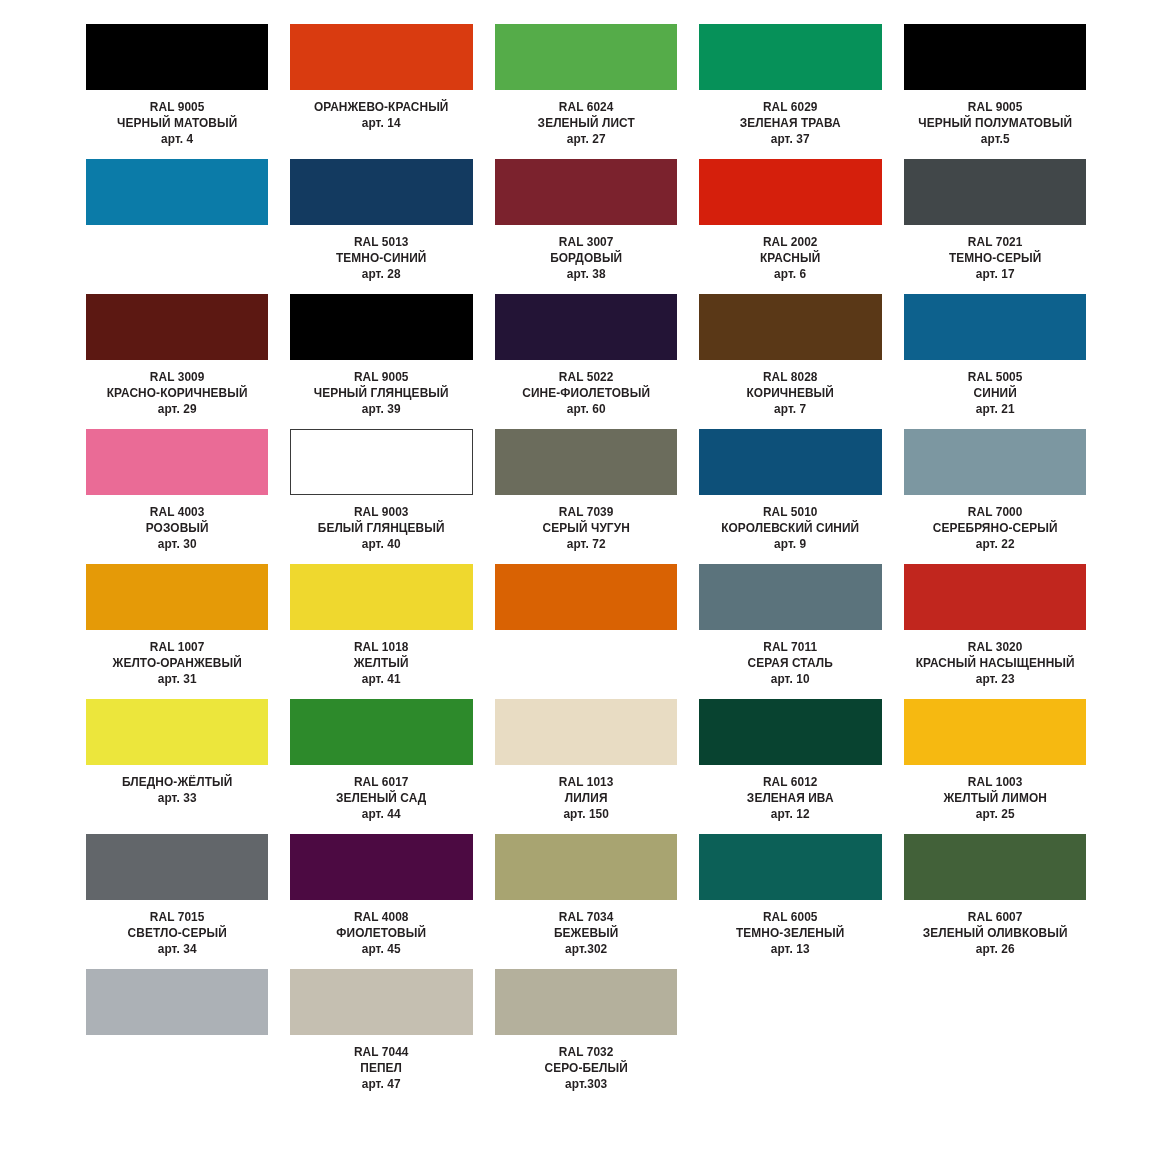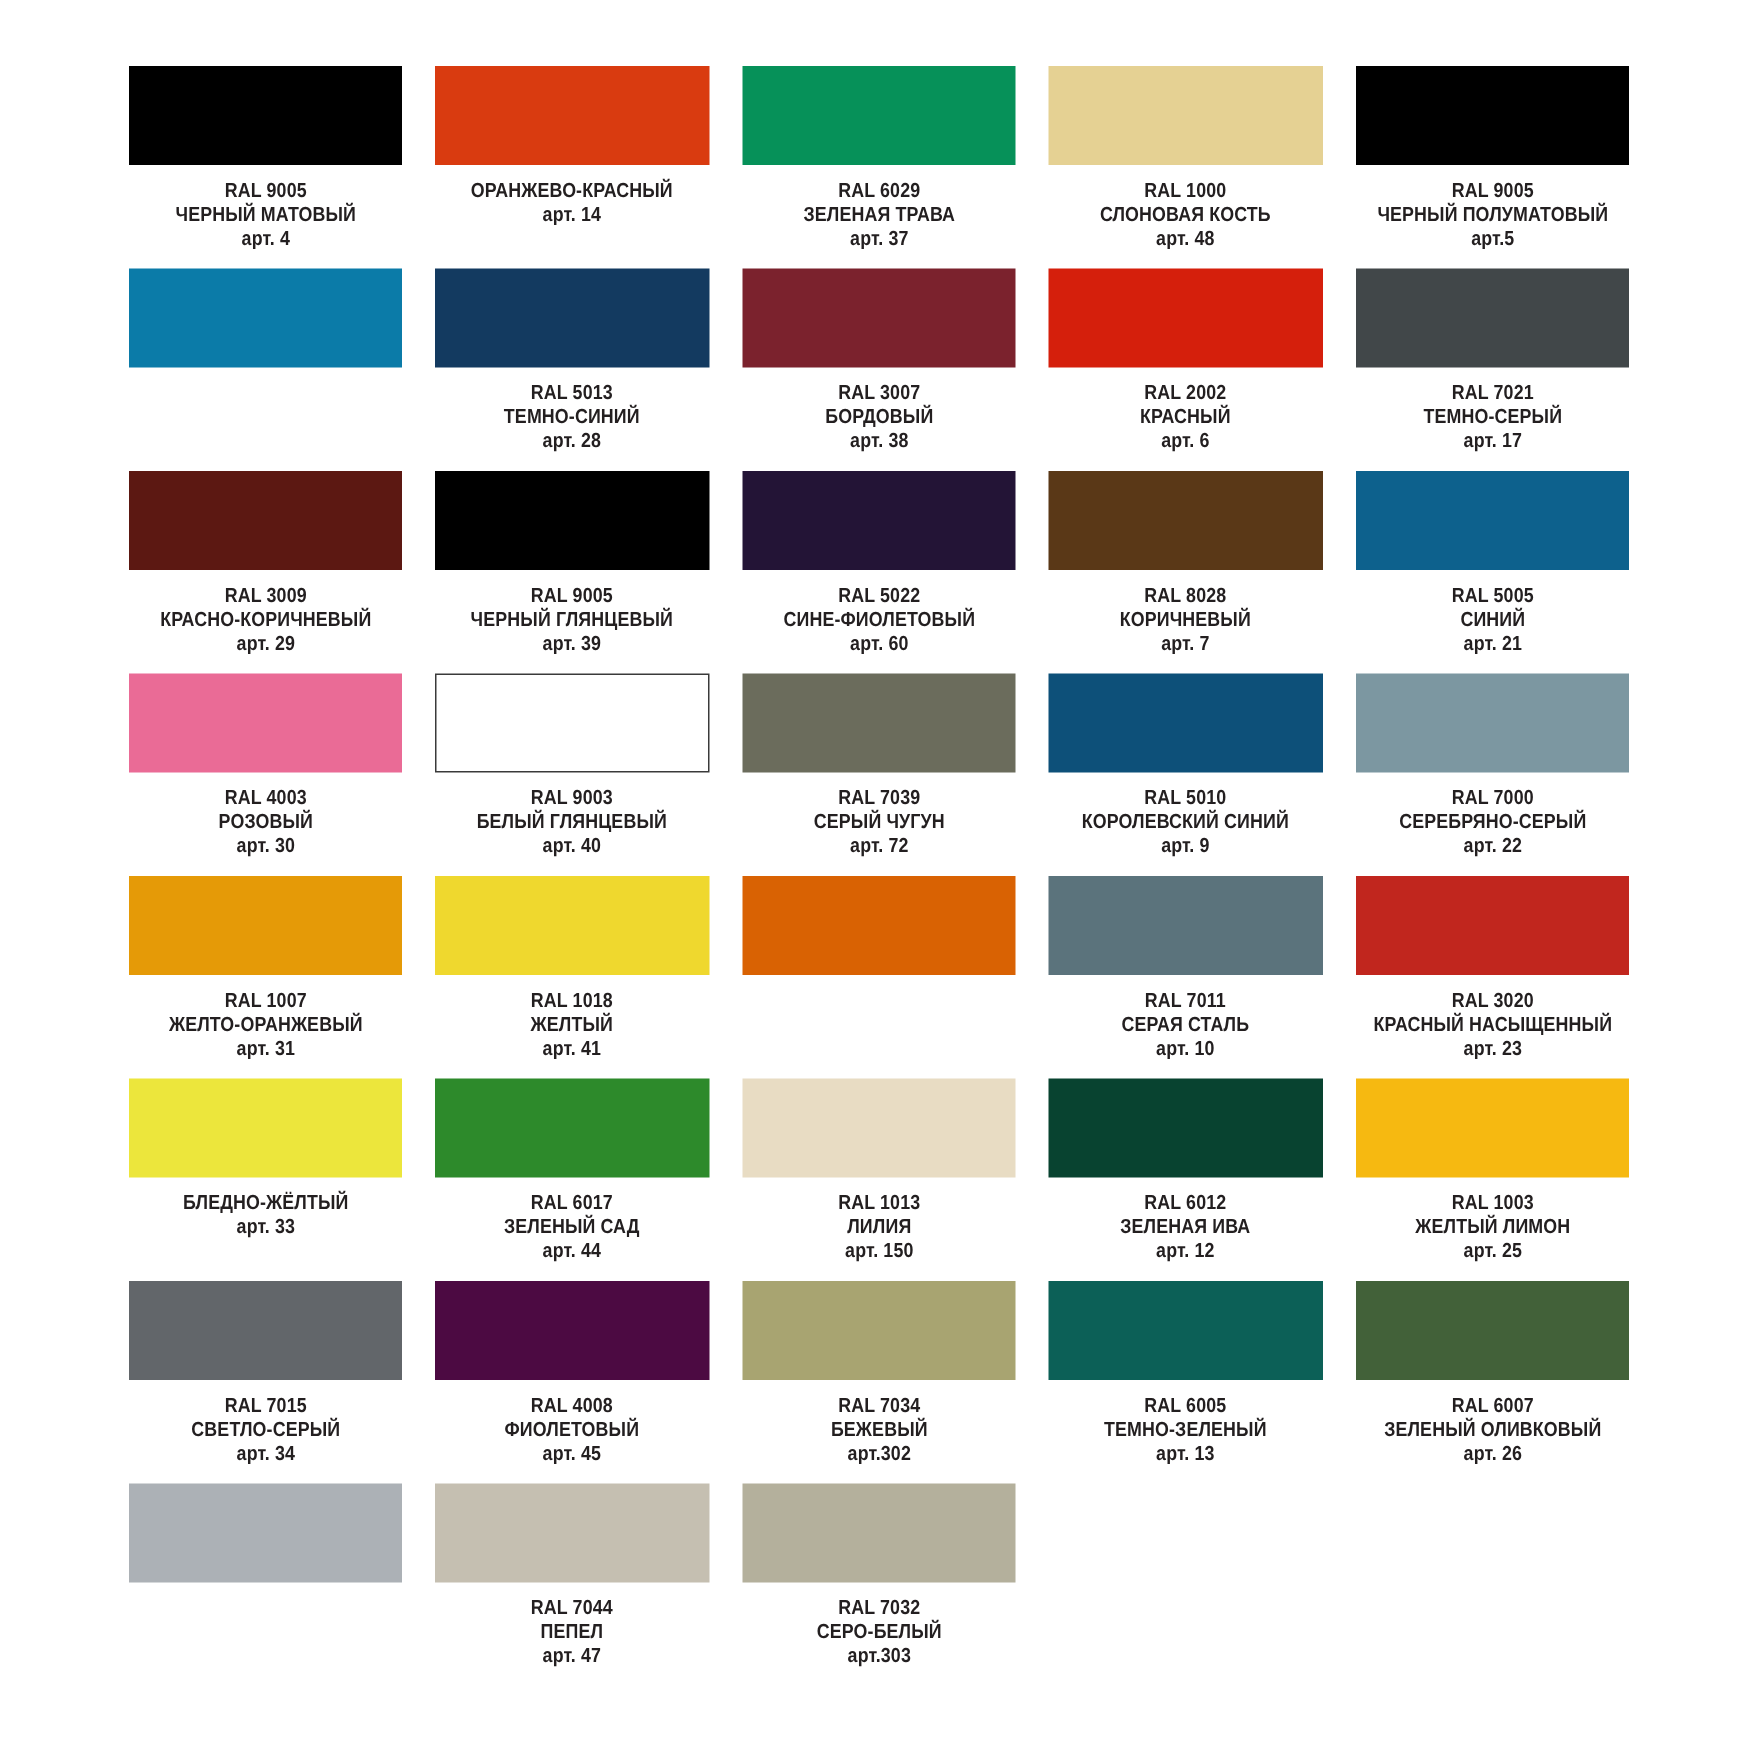--- a/index.html
+++ b/index.html
@@ -12,21 +12,21 @@
     width: 1172px;
     height: 1172px;
     font-family: "Liberation Sans", "DejaVu Sans", sans-serif;
     color: #231f20;
     overflow: hidden;
   }
   #chart {
     box-sizing: border-box;
     width: 1172px;
     height: 1172px;
-    padding: 44px 86px 28px 86px;
+    padding: 24px 86px 28px 86px;
     display: grid;
     grid-template-columns: repeat(5, 1fr);
     grid-auto-rows: 135px;
     column-gap: 22px;
     row-gap: 0px;
   }
   .cell {
     display: flex;
     flex-direction: column;
     align-items: center;
@@ -74,36 +74,36 @@
       </div>
     </div>
     <div class="cell">
       <div class="swatch" style="background-color: rgb(217, 59, 16);"></div>
       <div class="labels">
         <span class="name">ОРАНЖЕВО-КРАСНЫЙ</span>
         <span class="art">арт. 14</span>
       </div>
     </div>
     <div class="cell">
+      <div class="swatch" style="background-color: rgb(85, 172, 73);"></div>
+      <div class="labels">
+        <span class="ral">RAL 6024</span>
+        <span class="name">ЗЕЛЕНЫЙ ЛИСТ</span>
+        <span class="art">арт. 27</span>
+      </div>
+    </div>
+    <div class="cell">
       <div class="swatch" style="background-color: rgb(6, 145, 89);"></div>
       <div class="labels">
         <span class="ral">RAL 6029</span>
         <span class="name">ЗЕЛЕНАЯ ТРАВА</span>
         <span class="art">арт. 37</span>
       </div>
     </div>
     <div class="cell">
-      <div class="swatch" style="background-color: rgb(229, 209, 147);"></div>
-      <div class="labels">
-        <span class="ral">RAL 1000</span>
-        <span class="name">СЛОНОВАЯ КОСТЬ</span>
-        <span class="art">арт. 48</span>
-      </div>
-    </div>
-    <div class="cell">
       <div class="swatch" style="background-color: rgb(0, 0, 0);"></div>
       <div class="labels">
         <span class="ral">RAL 9005</span>
         <span class="name">ЧЕРНЫЙ ПОЛУМАТОВЫЙ</span>
         <span class="art">арт.5</span>
       </div>
     </div>
     <div class="cell">
       <div class="swatch" style="background-color: rgb(11, 123, 168);"></div>
     </div>

